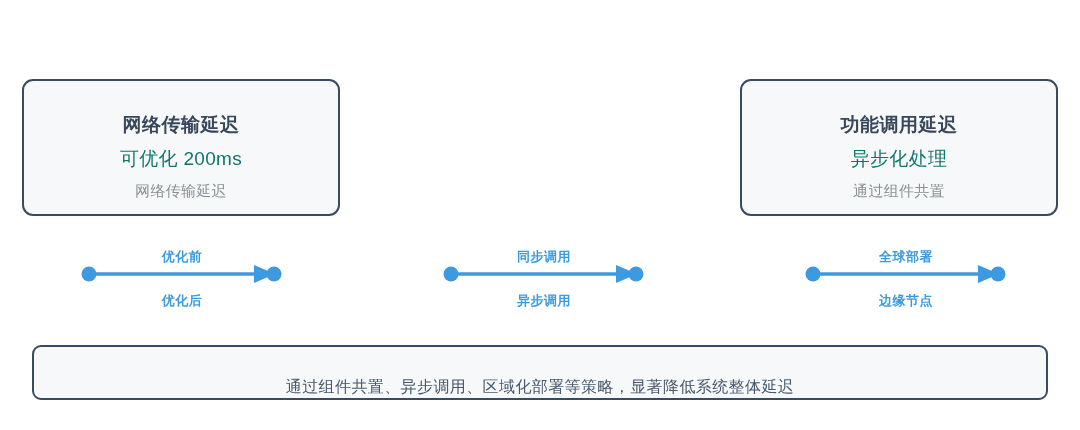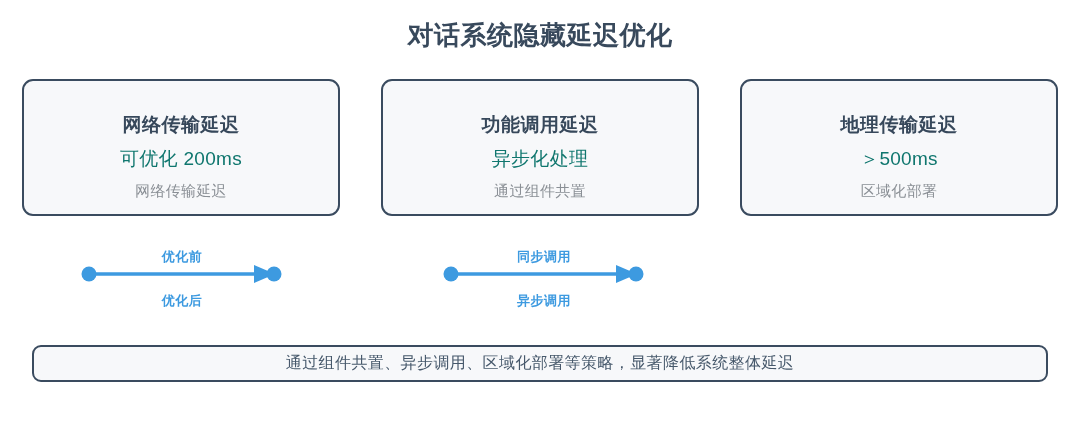--- a/index.html
+++ b/index.html
@@ -56,56 +56,50 @@
     position:absolute; width:240px; text-align:center;
     font-size:13px; font-weight:bold; color:#3d9ae0;
     letter-spacing:0.5px;
   }
   .label-top { top:12px; }
   .label-bottom { top:56px; }
 
   
   .summary {
     position:absolute; left:32px; top:345px;
-    width:1016px; height:37px;
+    width:1016px; height:55px;
     background:#f7f8fa;
     border:2px solid #3a4b5f;
     border-radius:9px;
-    display:flex; align-items:center; justify-content:center;
+    display:flex; align-items:flex-end; justify-content:center;
   }
   .summary-text {
     font-size:16px; color:#46586b; letter-spacing:0.4px;
   }
 </style>
 </head>
 <body>
 
 <div id="board">
 
-  <div class="title">对话系统隐藏延迟优化</div>
 
   <div class="cards">
 
     <div class="card">
       <div class="card-title">网络传输延迟</div>
       <div class="card-metric">可优化 200ms</div>
       <div class="card-note">网络传输延迟</div>
     </div>
 
     <div class="card">
       <div class="card-title">功能调用延迟</div>
       <div class="card-metric">异步化处理</div>
       <div class="card-note">通过组件共置</div>
     </div>
 
-    <div class="card">
-      <div class="card-title">地理传输延迟</div>
-      <div class="card-metric">＞500ms</div>
-      <div class="card-note">区域化部署</div>
-    </div>
 
   </div>
 
   <div class="arrows">
 
     <div class="arrow-group" style="left:62px;">
       <div class="arrow-label label-top">优化前</div>
       <svg class="arrow-svg" width="240" height="24" viewBox="0 0 240 24">
         <line x1="27" y1="12" x2="205" y2="12" stroke="#3d9ae0" stroke-width="3.5"></line>
         <circle cx="27" cy="12" r="7.5" fill="#3d9ae0"></circle>
@@ -119,20 +113,30 @@
       <div class="arrow-label label-top">同步调用</div>
       <svg class="arrow-svg" width="240" height="24" viewBox="0 0 240 24">
         <line x1="27" y1="12" x2="205" y2="12" stroke="#3d9ae0" stroke-width="3.5"></line>
         <circle cx="27" cy="12" r="7.5" fill="#3d9ae0"></circle>
         <polygon points="192,3 213,12 192,21" fill="#3d9ae0"></polygon>
         <circle cx="212" cy="12" r="7.5" fill="#3d9ae0"></circle>
       </svg>
       <div class="arrow-label label-bottom">异步调用</div>
     </div>
 
+    <div class="arrow-group" style="left:786px;">
+      <div class="arrow-label label-top">全球部署</div>
+      <svg class="arrow-svg" width="240" height="24" viewBox="0 0 240 24">
+        <line x1="27" y1="12" x2="205" y2="12" stroke="#3d9ae0" stroke-width="3.5"></line>
+        <circle cx="27" cy="12" r="7.5" fill="#3d9ae0"></circle>
+        <polygon points="192,3 213,12 192,21" fill="#3d9ae0"></polygon>
+        <circle cx="212" cy="12" r="7.5" fill="#3d9ae0"></circle>
+      </svg>
+      <div class="arrow-label label-bottom">边缘节点</div>
+    </div>
 
   </div>
 
   <div class="summary">
     <div class="summary-text">通过组件共置、异步调用、区域化部署等策略，显著降低系统整体延迟</div>
   </div>
 
 </div>
 
 </body></html>

